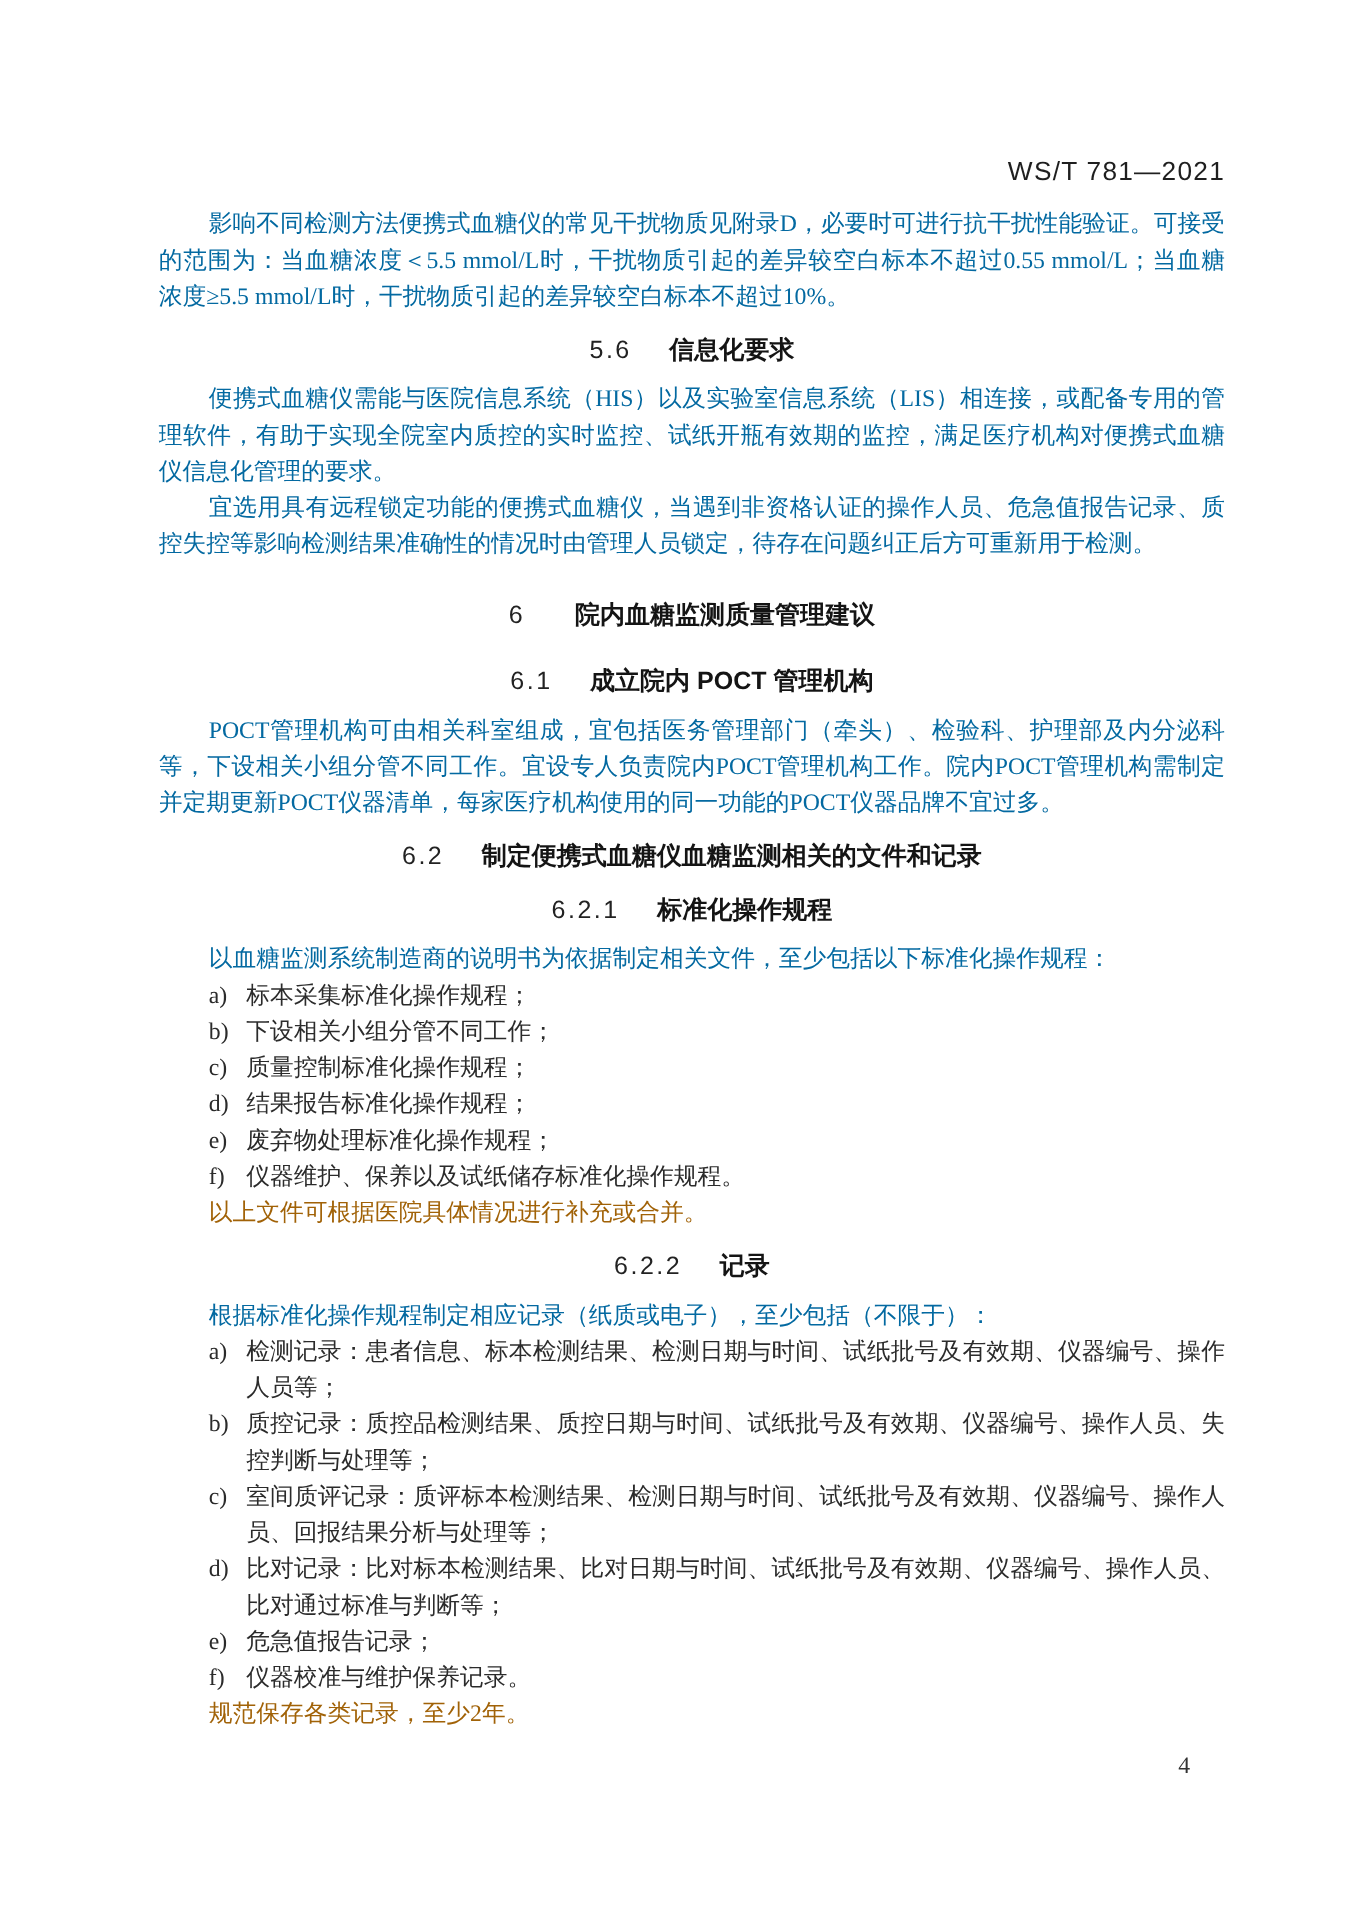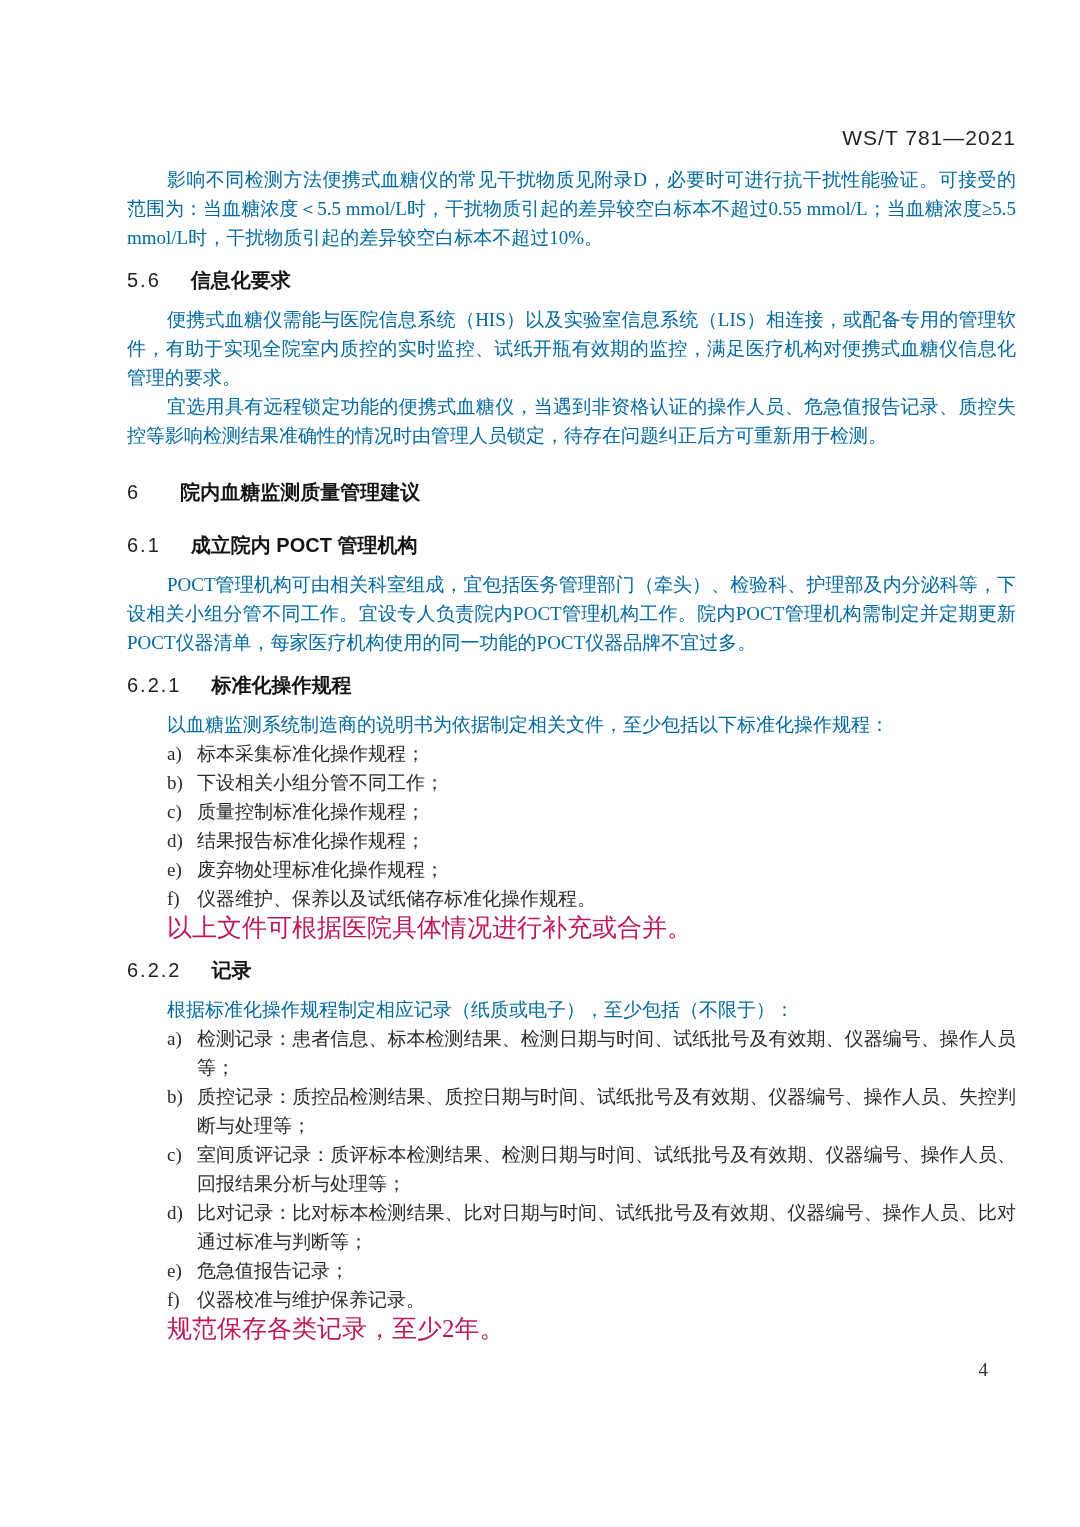--- a/index.html
+++ b/index.html
@@ -6,21 +6,21 @@
     margin: 0;
     padding: 0;
     background: #ffffff;
   }
   .page {
     position: relative;
     width: 1080px;
     height: 1527px;
     box-sizing: border-box;
     background: #ffffff;
-    padding: 123px 64px 0 127px;
+    padding: 123px 100px 0 127px;
     color: #2b2b2b;
     font-family: "Liberation Serif", "DejaVu Serif", serif;
     overflow: hidden;
   }
   .doc-header {
     font-family: "Liberation Sans", "DejaVu Sans", sans-serif;
     font-size: 21px;
     line-height: 29px;
     letter-spacing: 1px;
     text-align: right;
@@ -34,21 +34,21 @@
     text-align: justify;
     text-indent: 40px;
     color: #0369a1;
   }
   h2.heading, h3.heading, h4.heading {
     font-family: "Liberation Sans", "DejaVu Sans", sans-serif;
     font-size: 20px;
     line-height: 29px;
     font-weight: 700;
     color: #141414;
-    text-align: left;
+    text-align: center;
   }
   h3.heading, h4.heading { margin: 14px 0 10px; }
   h2.heading { margin: 28px 0 24px; }
   .clause-num {
     font-weight: 400;
     letter-spacing: 2px;
     margin-right: 30px;
     color: #222;
   }
   h2.heading .clause-num { margin-right: 40px; }
@@ -62,25 +62,25 @@
     color: #2b2b2b;
   }
   .list-marker {
     position: absolute;
     left: 40px;
     top: 0;
     font-family: "Liberation Serif", "DejaVu Serif", serif;
   }
   .closing-line {
     margin: 0;
-    font-size: 25px;
+    font-size: 19px;
     line-height: 29px;
     text-indent: 40px;
     text-align: justify;
-    color: #be185d;
+    color: #a16207;
   }
   .page-footer {
     margin-top: 12px;
     padding-right: 28px;
     text-align: right;
     font-size: 19px;
     line-height: 29px;
     color: #333;
   }
 </style>
@@ -97,20 +97,21 @@
 
   <p class="para">便携式血糖仪需能与医院信息系统（HIS）以及实验室信息系统（LIS）相连接，或配备专用的管理软件，有助于实现全院室内质控的实时监控、试纸开瓶有效期的监控，满足医疗机构对便携式血糖仪信息化管理的要求。</p>
   <p class="para">宜选用具有远程锁定功能的便携式血糖仪，当遇到非资格认证的操作人员、危急值报告记录、质控失控等影响检测结果准确性的情况时由管理人员锁定，待存在问题纠正后方可重新用于检测。</p>
 
   <h2 class="heading"><span class="clause-num">6</span><span class="clause-title">院内血糖监测质量管理建议</span></h2>
 
   <h3 class="heading"><span class="clause-num">6.1</span><span class="clause-title">成立院内 POCT 管理机构</span></h3>
 
   <p class="para">POCT管理机构可由相关科室组成，宜包括医务管理部门（牵头）、检验科、护理部及内分泌科等，下设相关小组分管不同工作。宜设专人负责院内POCT管理机构工作。院内POCT管理机构需制定并定期更新POCT仪器清单，每家医疗机构使用的同一功能的POCT仪器品牌不宜过多。</p>
 
+  <h3 class="heading"><span class="clause-num">6.2</span><span class="clause-title">制定便携式血糖仪血糖监测相关的文件和记录</span></h3>
 
   <h4 class="heading"><span class="clause-num">6.2.1</span><span class="clause-title">标准化操作规程</span></h4>
 
   <p class="para">以血糖监测系统制造商的说明书为依据制定相关文件，至少包括以下标准化操作规程：</p>
 
   <div class="list">
     <div class="list-item"><span class="list-marker">a)</span><span>标本采集标准化操作规程；</span></div>
     <div class="list-item"><span class="list-marker">b)</span><span>下设相关小组分管不同工作；</span></div>
     <div class="list-item"><span class="list-marker">c)</span><span>质量控制标准化操作规程；</span></div>
     <div class="list-item"><span class="list-marker">d)</span><span>结果报告标准化操作规程；</span></div>

